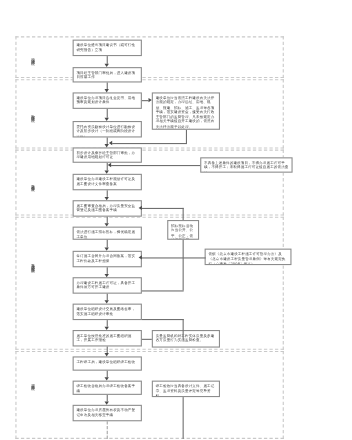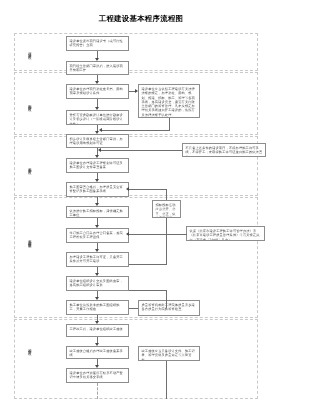--- a/index.html
+++ b/index.html
@@ -72,21 +72,20 @@
     position:absolute;width:0;height:0;
     border-top:2px solid transparent;border-bottom:2px solid transparent;
     border-left:3px solid #4a4a4a;
   }
 </style>
 </head>
 <body>
 
 <div id="page">
 
-  <div class="title">工程建设基本程序流程图</div>
 
   <div class="lane" style="top:33px;height:38px;"></div>
   <div class="lane" style="top:72px;height:63px;"></div>
   <div class="lane" style="top:136px;height:60px;"></div>
   <div class="lane" style="top:197px;height:121px;"></div>
   <div class="lane" style="top:319px;height:80px;"></div>
 
   <div class="lane-label" style="left:21px;top:37px;height:30px;">项目决策阶段</div>
   <div class="lane-label" style="left:21px;top:83px;height:42px;">勘察设计阶段</div>
   <div class="lane-label" style="left:21px;top:146px;height:42px;">施工准备阶段</div>

